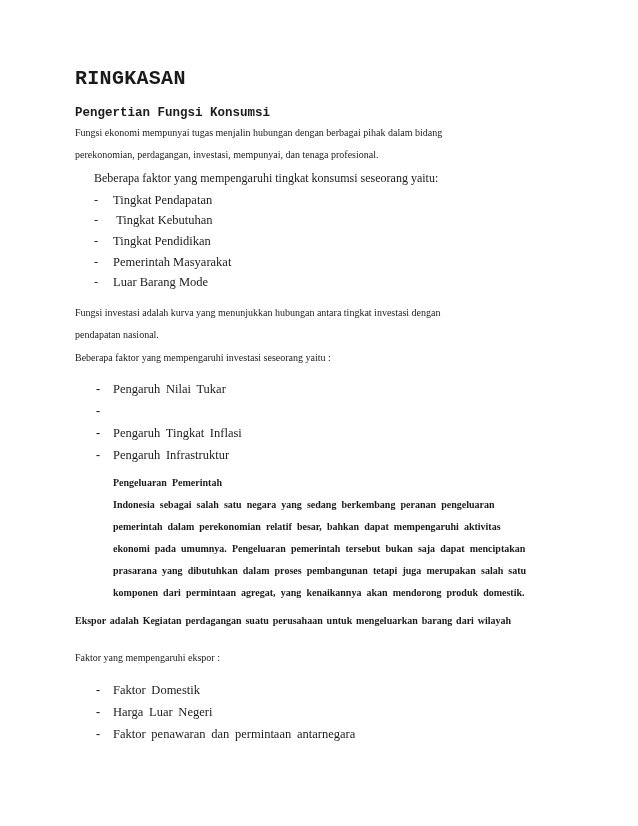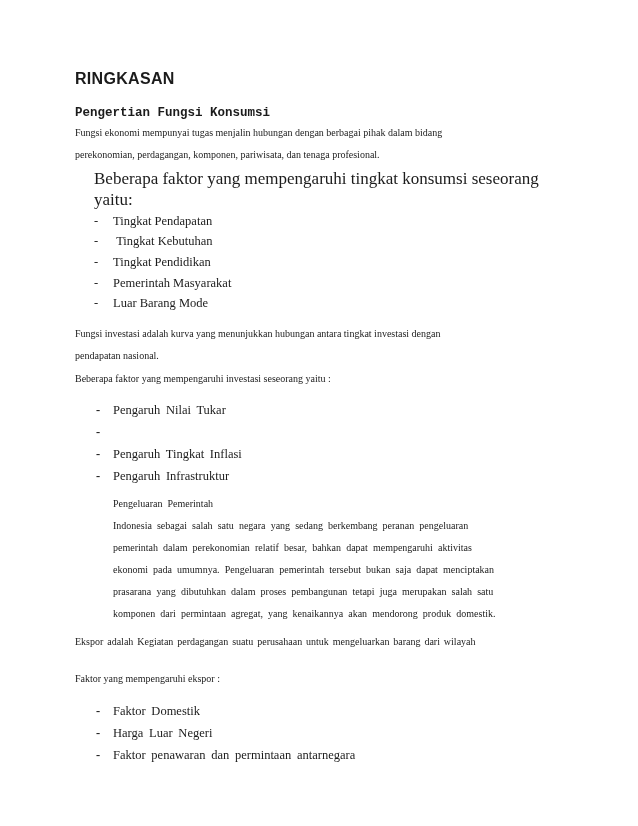--- a/index.html
+++ b/index.html
@@ -8,63 +8,63 @@
     position:relative;
     width:638px; height:826px;
     margin:0 auto;
     background:#ffffff;
     color:#1b1b1b;
     padding:66px 58px 0 75px;
     overflow:hidden;
     font-family:"Liberation Serif", serif;
   }
   .h1 {
-    font-family:Liberation Sans, sans-serif;
+    font-family:Liberation Mono, monospace;
     font-weight:bold;
-    font-size:16px;
+    font-size:20px;
     line-height:26px;
     letter-spacing:0.3px;
   }
   .h2 {
     font-family:Liberation Mono, monospace;
     font-weight:bold;
     font-size:12.5px;
     line-height:17px;
     margin-top:13px;
   }
   .para { font-size:10px; line-height:22.4px; }
   .para .line { white-space:nowrap; }
   .lh-tight .line { line-height:22px; }
-  .intro { margin-left:19px; margin-top:1px; font-size:17px; line-height:21px; }
+  .intro { margin-left:19px; margin-top:1px; font-size:12px; line-height:21px; }
   .list { margin-top:1px; }
   .li { display:flex; font-size:12.5px; line-height:20.6px; }
   .li .dash { width:19px; margin-left:19px; flex:0 0 auto; }
   .li .txt { white-space:pre-wrap; }
   
   .tnr { word-spacing:2.6px; }
   .tnr .dash { font-weight:bold; margin-left:21px; width:17px; }
   .list-b .li { line-height:22px; }
   .block-indent { margin-left:38px; }
-  .mt-sm { margin-top:6px; }
+  .mt-sm { margin-top:6px;font-weight:bold; }
   .mt-md { margin-top:9px; }
   .mt-lg { margin-top:15px; }
   .wsp { word-spacing:1.4px; }
 </style>
 </head>
 <body>
 
 <div class="page" style="background: rgb(255, 255, 255); color: rgb(27, 27, 27);">
 
   <div class="h1">RINGKASAN</div>
 
   <div class="h2">Pengertian Fungsi Konsumsi</div>
 
   <div class="para">
       <div class="line">Fungsi ekonomi mempunyai tugas menjalin hubungan dengan berbagai pihak dalam bidang</div>
-      <div class="line">perekonomian, perdagangan, komponen, pariwisata, dan tenaga profesional.</div>
+      <div class="line">perekonomian, perdagangan, investasi, mempunyai, dan tenaga profesional.</div>
     </div>
 
   <div class="intro">Beberapa faktor yang mempengaruhi tingkat konsumsi seseorang yaitu:</div>
 
   <div class="list">
       <div class="li">
         <span class="dash">-</span>
         <span class="txt">Tingkat Pendapatan</span>
       </div>
       <div class="li">

